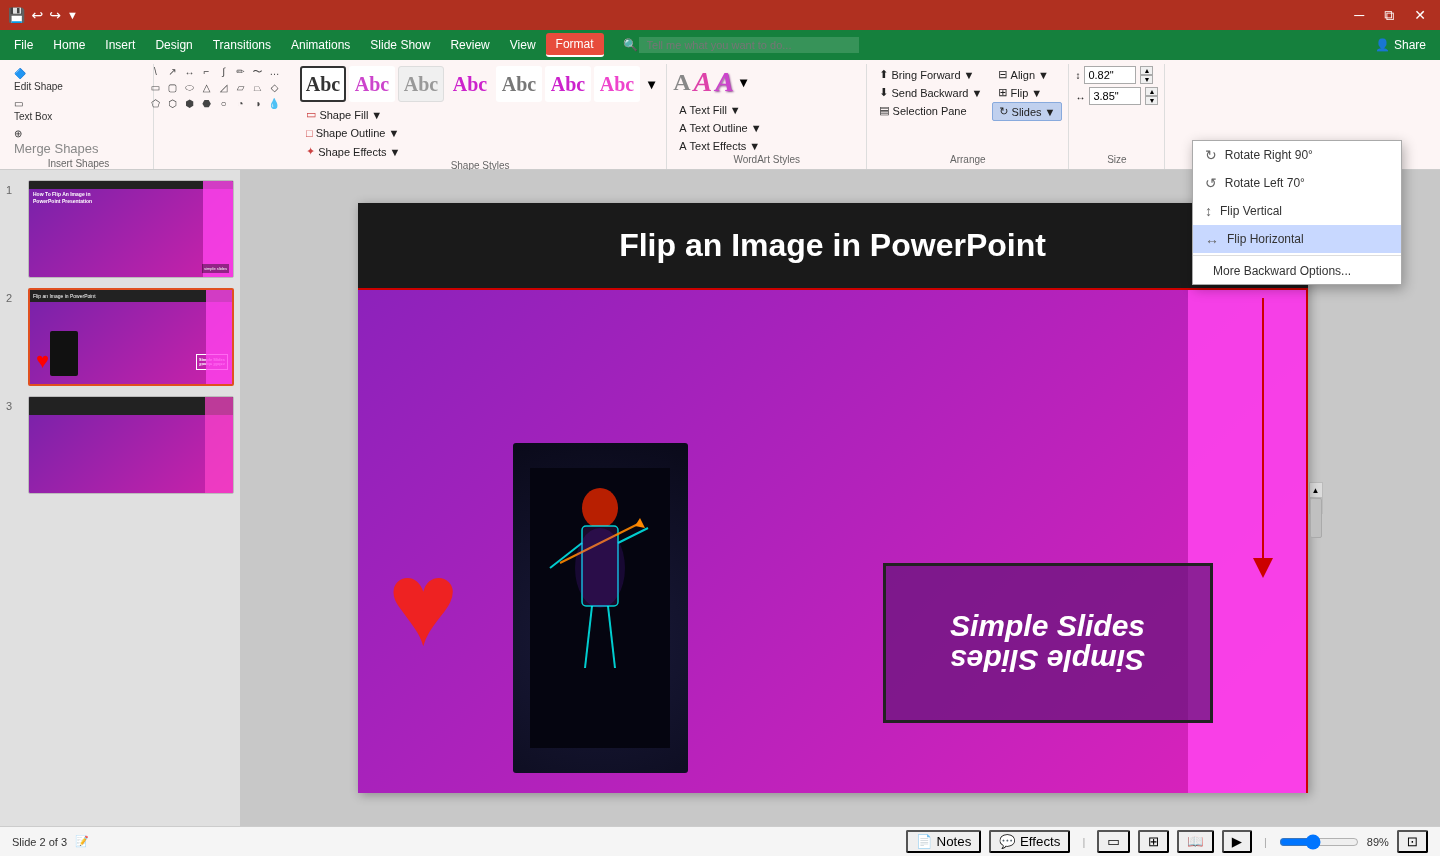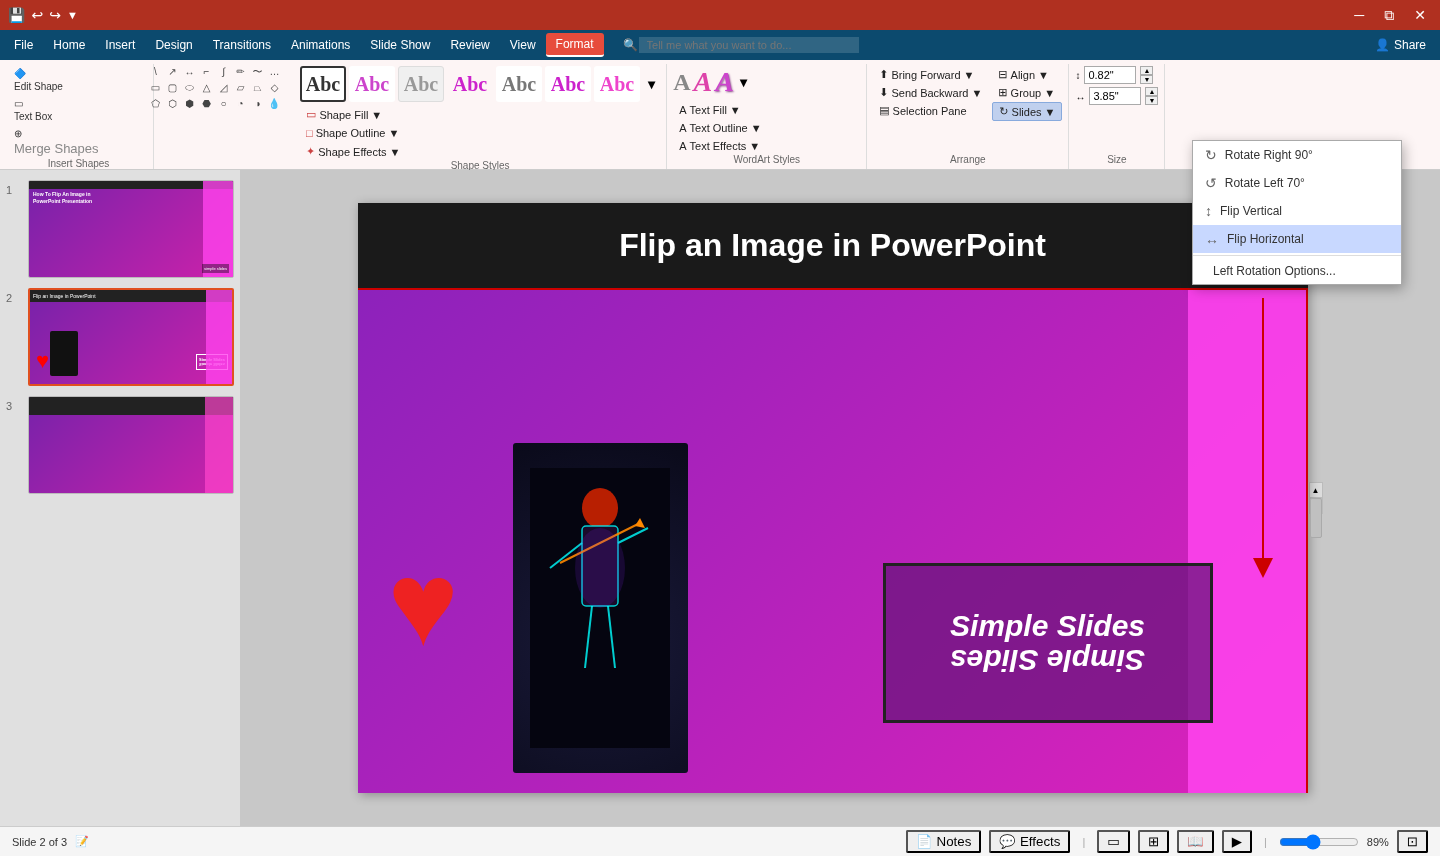--- a/index.html
+++ b/index.html
@@ -15,21 +15,21 @@
       padding: 0 8px;
       color: white;
     }
     .title-bar-left { display: flex; align-items: center; gap: 6px; }
     .title-bar-right { display: flex; align-items: center; gap: 8px; }
     .title-bar-btn { color: white; font-size: 14px; cursor: pointer; padding: 2px 6px; }
 
     
     .menu-bar {
       height: 30px;
-      background: #0c4a6e;
+      background: #15803d;
       display: flex;
       align-items: center;
       padding: 0 4px;
     }
     .menu-item {
       color: white;
       padding: 4px 10px;
       cursor: pointer;
       font-size: 12px;
       border-radius: 3px;
@@ -635,21 +635,21 @@
         </button>
       </div>
       <div style="display:flex;flex-direction:column;gap:1px;">
         <button class="rb-btn">
           <span>⊟</span>
           <span>Align</span>
           <span>▼</span>
         </button>
         <button class="rb-btn">
           <span>⊞</span>
-          <span>Group</span>
+          <span>Flip</span>
           <span>▼</span>
         </button>
         <button class="rb-btn rotate-active">
           <span>↻</span>
           <span>Slides</span>
           <span>▼</span>
         </button>
       </div>
     </div>
     <div class="ribbon-group-label">Arrange</div>
@@ -797,21 +797,21 @@
     <span class="rotate-icon">↕</span>
     <span>Flip Vertical</span>
   </div>
   <div class="rotate-dropdown-item highlighted">
     <span class="rotate-icon">↔</span>
     <span>Flip Horizontal</span>
   </div>
   <div class="rotate-dropdown-divider"></div>
   <div class="rotate-dropdown-item">
     <span class="rotate-icon" style="opacity:0;"> </span>
-    <span>Left Rotation Options...</span>
+    <span>More Backward Options...</span>
   </div>
 </div>
 
 <div class="status-bar">
   <div class="status-left">
     <span>Slide 2 of 3</span>
     <span>📝</span>
   </div>
   <div class="status-right">
     <button class="status-btn">

